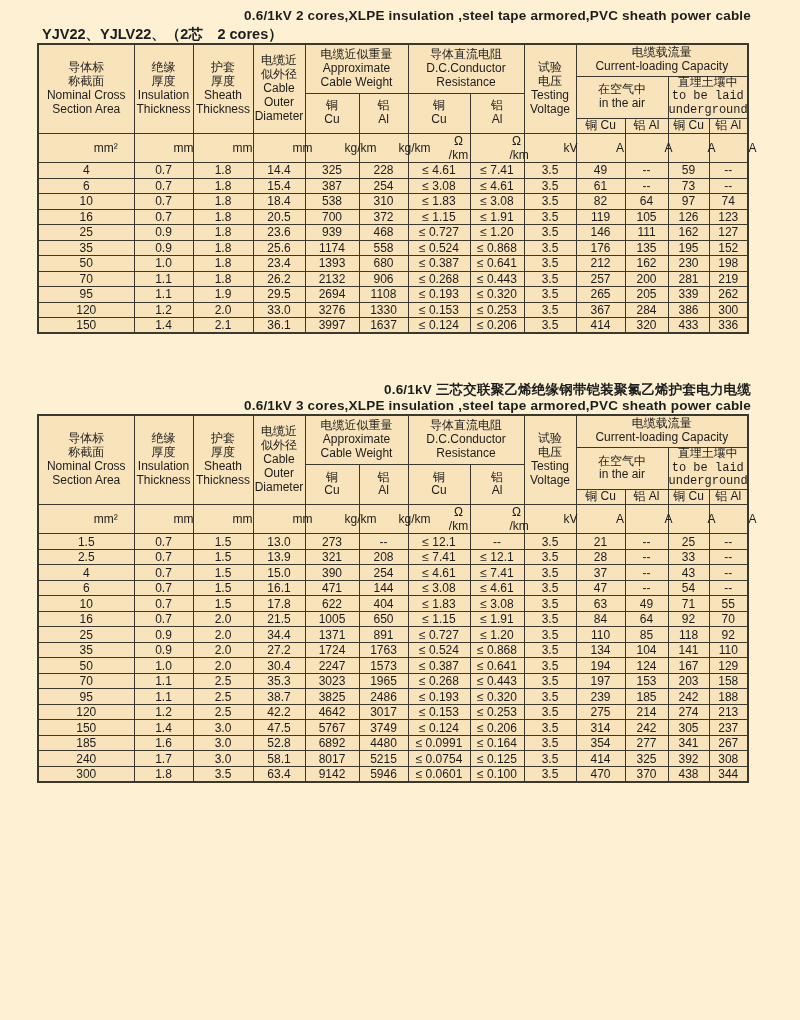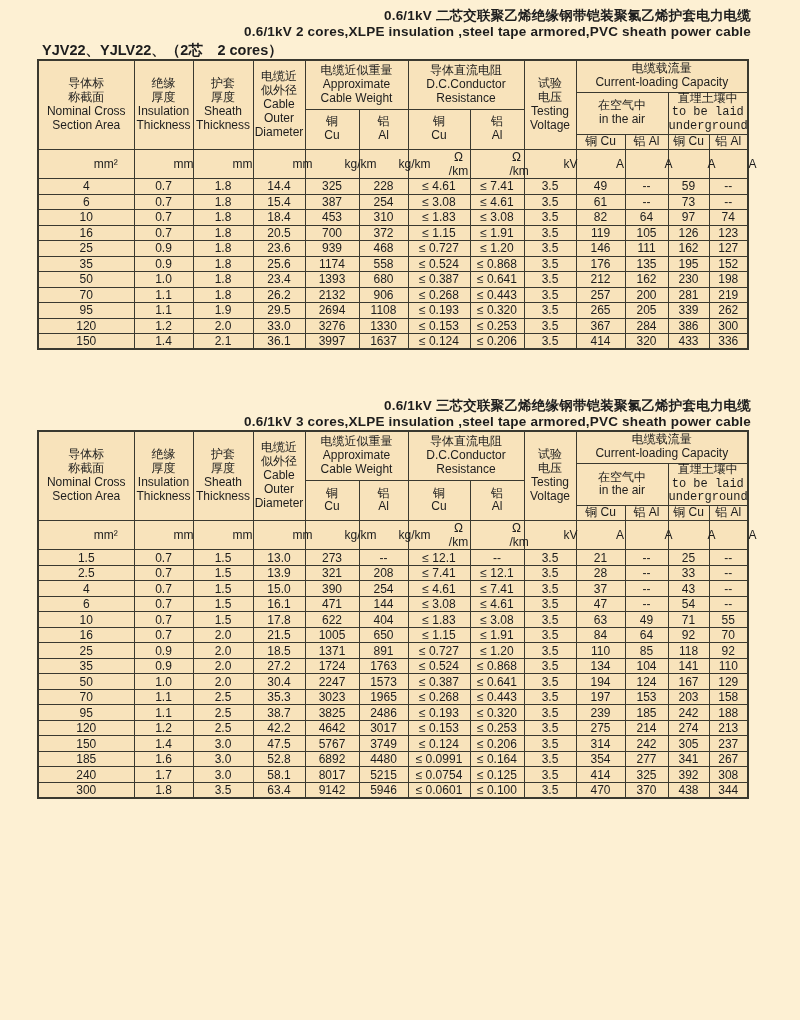--- a/index.html
+++ b/index.html
@@ -46,21 +46,20 @@
   th.sm{font-size:11px;line-height:1.05;font-family:Liberation Mono, monospace;}
   .sec2{margin-top:48px;}
 </style>
 </head>
 <body>
 
 <div class="sheet">
 
   <section>
     <div class="titles">
-      <div class="t-cn">0.6/1kV 二芯交联聚乙烯绝缘钢带铠装聚氯乙烯护套电力电缆</div>
       <div class="t-en">0.6/1kV 2 cores,XLPE insulation ,steel tape armored,PVC sheath power cable</div>
       <div class="t-model">YJV22、YJLV22、（2芯　2 cores）</div>
     </div>
     <table class="spec">
       <colgroup>
         <col style="width:96px">
           <col style="width:59px">
           <col style="width:60px">
           <col style="width:52px">
         <col style="width:54px">
@@ -173,21 +172,21 @@
             <td>61</td>
             <td>--</td>
             <td>73</td>
             <td>--</td>
           </tr>
           <tr>
             <td>10</td>
             <td>0.7</td>
             <td>1.8</td>
             <td>18.4</td>
-            <td>453</td>
+            <td>538</td>
             <td>310</td>
             <td>≤ 1.83</td>
             <td>≤ 3.08</td>
             <td>3.5</td>
             <td>82</td>
             <td>64</td>
             <td>97</td>
             <td>74</td>
           </tr>
           <tr>
@@ -494,21 +493,21 @@
             <td>3.5</td>
             <td>84</td>
             <td>64</td>
             <td>92</td>
             <td>70</td>
           </tr>
           <tr>
             <td>25</td>
             <td>0.9</td>
             <td>2.0</td>
-            <td>18.5</td>
+            <td>34.4</td>
             <td>1371</td>
             <td>891</td>
             <td>≤ 0.727</td>
             <td>≤ 1.20</td>
             <td>3.5</td>
             <td>110</td>
             <td>85</td>
             <td>118</td>
             <td>92</td>
           </tr>

